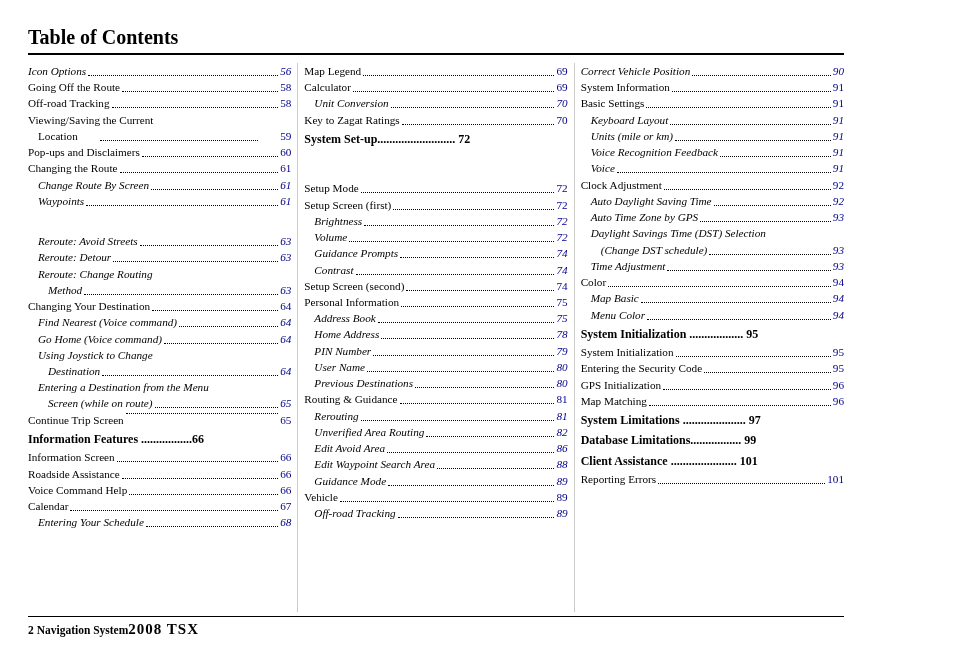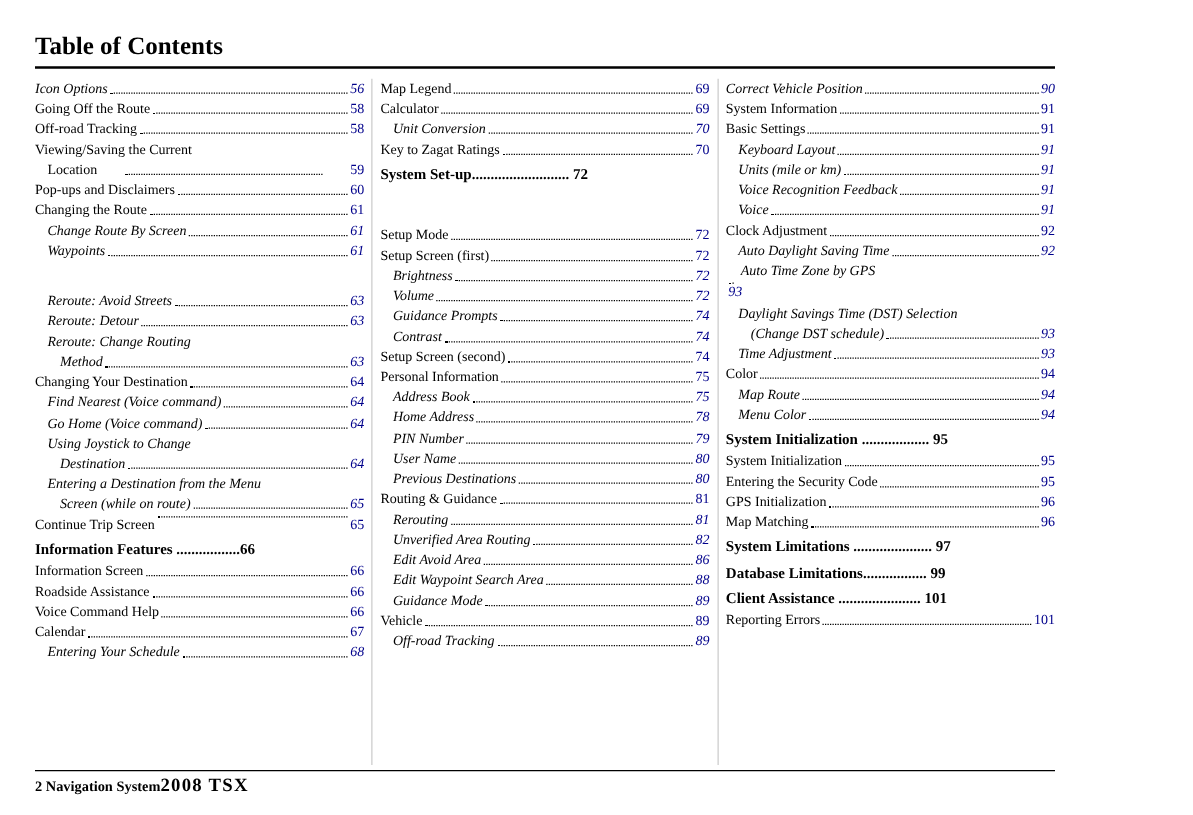--- a/index.html
+++ b/index.html
@@ -364,21 +364,21 @@
         <div style="display: flex; align-items: baseline; width: 100%;">
           <span style="white-space: nowrap; padding-left: 0px;">Clock Adjustment</span>
           <span style="flex: 1 1 0%; overflow: hidden; position: relative; bottom: -1px; border-bottom: 1px dotted rgb(0, 0, 0); margin: 0px 2px; min-width: 4px;"></span>
           <span style="white-space: nowrap; color: rgb(0, 0, 139);">92</span>
         </div>
         <div style="display: flex; align-items: baseline; width: 100%;">
           <span style="white-space: nowrap; padding-left: 10px; font-style: italic;">Auto Daylight Saving Time</span>
           <span style="flex: 1 1 0%; overflow: hidden; position: relative; bottom: -1px; border-bottom: 1px dotted rgb(0, 0, 0); margin: 0px 2px; min-width: 4px;"></span>
           <span style="white-space: nowrap; color: rgb(0, 0, 139); font-style: italic;">92</span>
         </div>
-        <div style="display: flex; align-items: baseline; width: 100%; flex-direction: column;">
+        <div style="display: flex; align-items: baseline; width: 100%;">
           <span style="white-space: nowrap; padding-left: 10px; font-style: italic;">Auto Time Zone by GPS</span>
           <span style="flex: 1 1 0%; overflow: hidden; position: relative; bottom: -1px; border-bottom: 1px dotted rgb(0, 0, 0); margin: 0px 2px; min-width: 4px;"></span>
           <span style="white-space: nowrap; color: rgb(0, 0, 139); font-style: italic;">93</span>
         </div>
         <div style="display: flex; align-items: baseline; width: 100%;">
           <span style="white-space: nowrap; padding-left: 10px; font-style: italic;">Daylight Savings Time (DST) Selection</span>
         </div>
         <div style="display: flex; align-items: baseline; width: 100%;">
           <span style="white-space: nowrap; padding-left: 20px; font-style: italic;">(Change DST schedule)</span>
           <span style="flex: 1 1 0%; overflow: hidden; position: relative; bottom: -1px; border-bottom: 1px dotted rgb(0, 0, 0); margin: 0px 2px; min-width: 4px;"></span>
@@ -388,21 +388,21 @@
           <span style="white-space: nowrap; padding-left: 10px; font-style: italic;">Time Adjustment</span>
           <span style="flex: 1 1 0%; overflow: hidden; position: relative; bottom: -1px; border-bottom: 1px dotted rgb(0, 0, 0); margin: 0px 2px; min-width: 4px;"></span>
           <span style="white-space: nowrap; color: rgb(0, 0, 139); font-style: italic;">93</span>
         </div>
         <div style="display: flex; align-items: baseline; width: 100%;">
           <span style="white-space: nowrap; padding-left: 0px;">Color</span>
           <span style="flex: 1 1 0%; overflow: hidden; position: relative; bottom: -1px; border-bottom: 1px dotted rgb(0, 0, 0); margin: 0px 2px; min-width: 4px;"></span>
           <span style="white-space: nowrap; color: rgb(0, 0, 139);">94</span>
         </div>
         <div style="display: flex; align-items: baseline; width: 100%;">
-          <span style="white-space: nowrap; padding-left: 10px; font-style: italic;">Map Route</span>
+          <span style="white-space: nowrap; padding-left: 10px; font-style: italic;">Map Basic</span>
           <span style="flex: 1 1 0%; overflow: hidden; position: relative; bottom: -1px; border-bottom: 1px dotted rgb(0, 0, 0); margin: 0px 2px; min-width: 4px;"></span>
           <span style="white-space: nowrap; color: rgb(0, 0, 139); font-style: italic;">94</span>
         </div>
         <div style="display: flex; align-items: baseline; width: 100%;">
           <span style="white-space: nowrap; padding-left: 10px; font-style: italic;">Menu Color</span>
           <span style="flex: 1 1 0%; overflow: hidden; position: relative; bottom: -1px; border-bottom: 1px dotted rgb(0, 0, 0); margin: 0px 2px; min-width: 4px;"></span>
           <span style="white-space: nowrap; color: rgb(0, 0, 139); font-style: italic;">94</span>
         </div>
         <div style="font-weight: bold; font-size: 12px; margin-top: 3px; margin-bottom: 1px;">System Initialization .................. 95</div>
         <div style="display: flex; align-items: baseline; width: 100%;">

